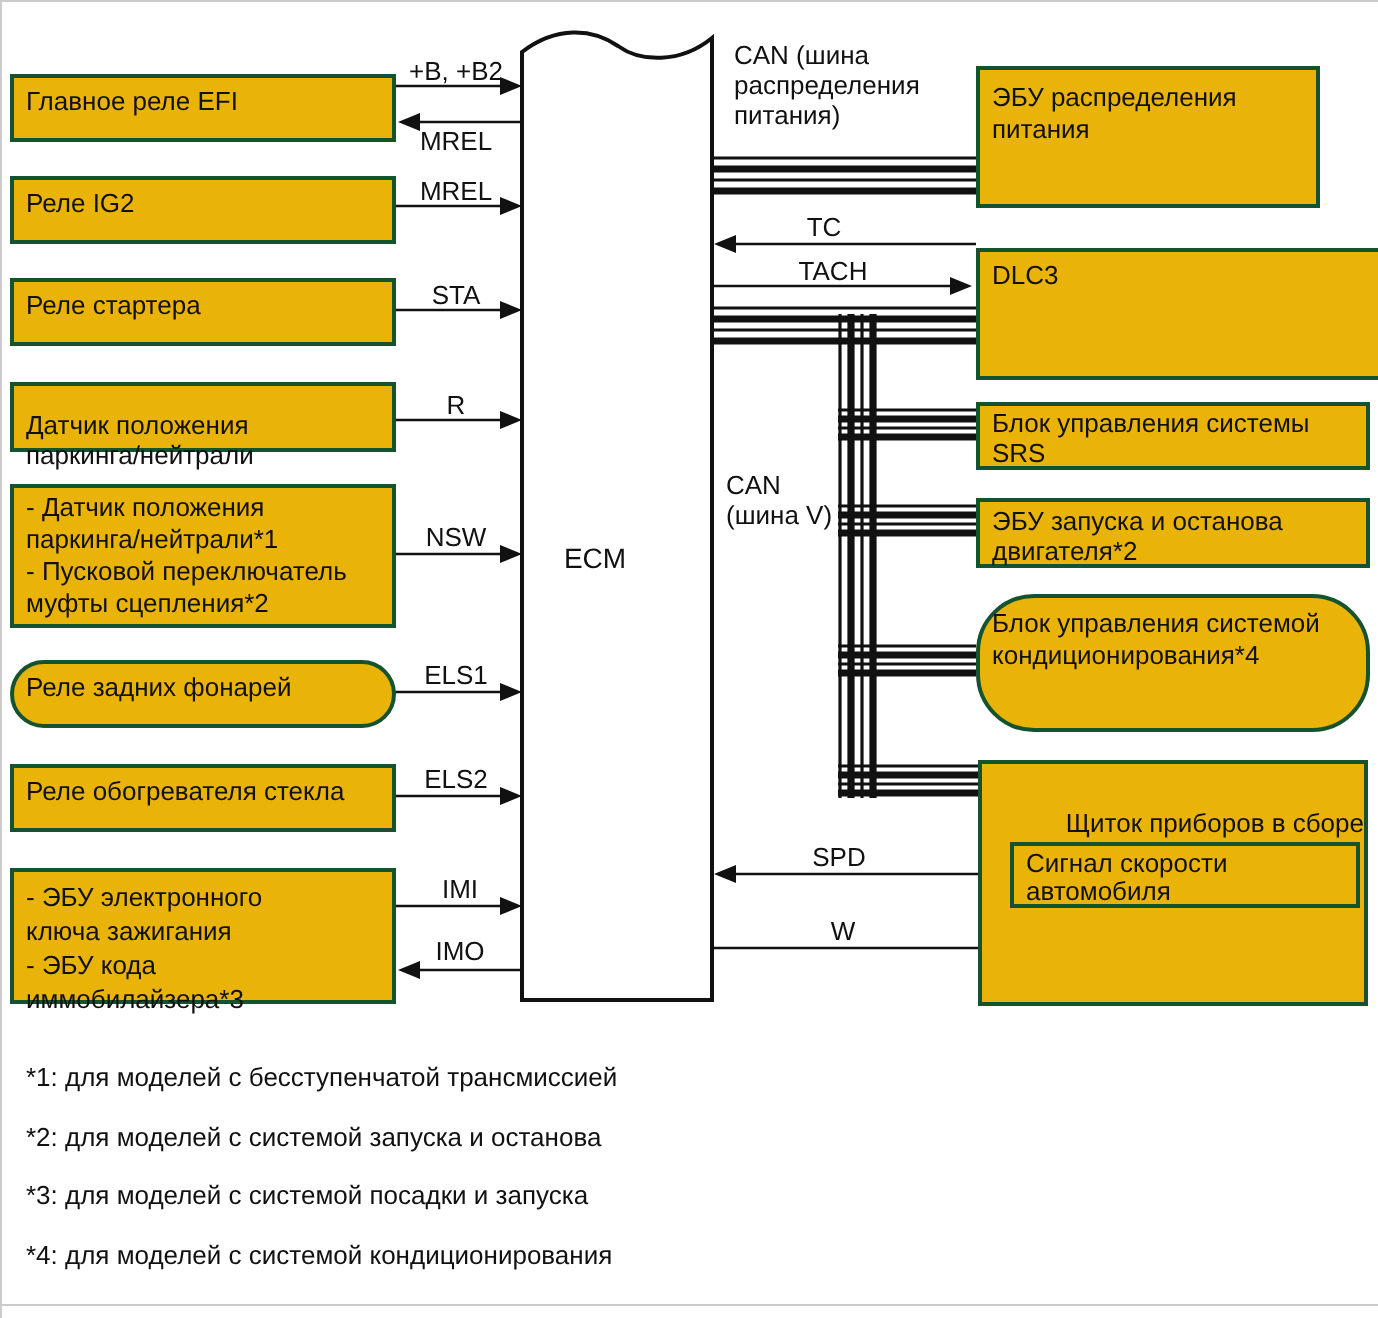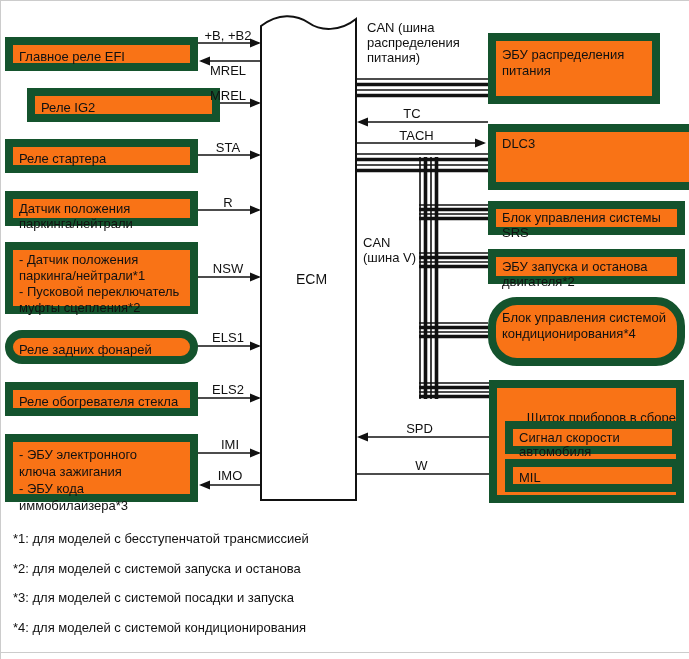--- a/index.html
+++ b/index.html
@@ -2,36 +2,35 @@
 <html><head>
 <meta charset="utf-8">
 <style>
   html,body{margin:0;padding:0;background:#fff;}
   #canvas{
     position:relative;width:689px;height:659px;background:#ffffff;
     font-family:"Liberation Sans", sans-serif;color:#111;overflow:hidden;
   }
   #wires{position:absolute;left:0;top:0;width:689px;height:659px;}
   .box{
-    position:absolute;box-sizing:border-box;border:8px solid #14532d;background:#f97316;
+    position:absolute;box-sizing:border-box;border:2px solid #14532d;background:#eab308;
     font-size:13px;line-height:16px;padding:4px 6px 0 6px;white-space:pre-line;
   }
   .sig{
     position:absolute;font-size:13px;text-align:center;white-space:nowrap;
   }
   .buslabel{
     position:absolute;font-size:13px;line-height:15px;white-space:pre-line;
   }
   .note{
     position:absolute;font-size:13px;white-space:nowrap;
   }
   .ecm-label{
     position:absolute;left:261px;top:271px;width:73px;text-align:center;
     font-size:14px;
-    margin-left:14px;
   }
   .cluster-title{
     text-align:right;white-space:nowrap;padding-top:2px;font-size:13px;
   }
 </style>
 </head>
 <body>
 
 <div id="canvas">
 
@@ -150,23 +149,23 @@
       <line x1="419" y1="392" x2="489" y2="392" stroke-width="1.6"></line>
       <line x1="419" y1="396.5" x2="489" y2="396.5" stroke-width="3.6"></line>
     </g>
 
     <line x1="490" y1="413" x2="682" y2="413" stroke="#111" stroke-width="1.4" stroke-dasharray="2.5,3"></line>
   </svg>
 
   <div class="ecm-label">ECM</div>
 
   <div class="box" style="left:5px;top:37px;width:193px;height:34px;">Главное реле EFI</div>
-  <div class="box" style="left:5px;top:88px;width:193px;height:34px;margin-left:22px;">Реле IG2</div>
+  <div class="box" style="left:5px;top:88px;width:193px;height:34px;">Реле IG2</div>
   <div class="box" style="left:5px;top:139px;width:193px;height:34px;">Реле стартера</div>
-  <div class="box" style="left:5px;top:191px;width:193px;height:35px;line-height:15px;padding-top:2px;">Датчик положения
+  <div class="box" style="left:5px;top:191px;width:193px;height:35px;line-height:15px;padding-top:12px;">Датчик положения
 паркинга/нейтрали</div>
   <div class="box" style="left:5px;top:242px;width:193px;height:72px;padding-top:2px;">- Датчик положения
 паркинга/нейтрали*1
 - Пусковой переключатель
 муфты сцепления*2</div>
   <div class="box" style="left:5px;top:330px;width:193px;height:34px;border-radius:17px;">Реле задних фонарей</div>
   <div class="box" style="left:5px;top:382px;width:193px;height:34px;">Реле обогревателя стекла</div>
   <div class="box" style="left:5px;top:434px;width:193px;height:68px;line-height:17px;padding-top:4px;">- ЭБУ электронного
 ключа зажигания
 - ЭБУ кода иммобилайзера*3</div>
@@ -179,21 +178,20 @@
   <div class="box" style="left:488px;top:249px;width:197px;height:35px;line-height:15px;padding-top:2px;">ЭБУ запуска и останова
 двигателя*2</div>
   <div class="box" style="left:488px;top:297px;width:197px;height:69px;padding-top:5px;border-radius:29px;">Блок управления системой
 кондиционирования*4</div>
 
   <div class="box" style="left:489px;top:380px;width:195px;height:123px;padding:4px 0 0 0;">
     <div class="cluster-title">Щиток приборов в сборе</div>
   </div>
   <div class="box" style="left:505px;top:421px;width:175px;height:33px;line-height:14px;padding-top:2px;">Сигнал скорости
 автомобиля</div>
-  <div class="box" style="left:505px;top:459px;width:175px;height:33px;padding-top:3px;">MIL</div>
 
   <div class="buslabel" style="left:367px;top:20px;width:118px;">CAN (шина
 распределения
 питания)</div>
   <div class="buslabel" style="left:363px;top:235px;width:80px;">CAN
 (шина V)</div>
 
   <span class="sig" style="left:194px;top:28px;width:68px;">+B, +B2</span>
   <span class="sig" style="left:194px;top:63px;width:68px;">MREL</span>
   <span class="sig" style="left:194px;top:88px;width:68px;">MREL</span>

